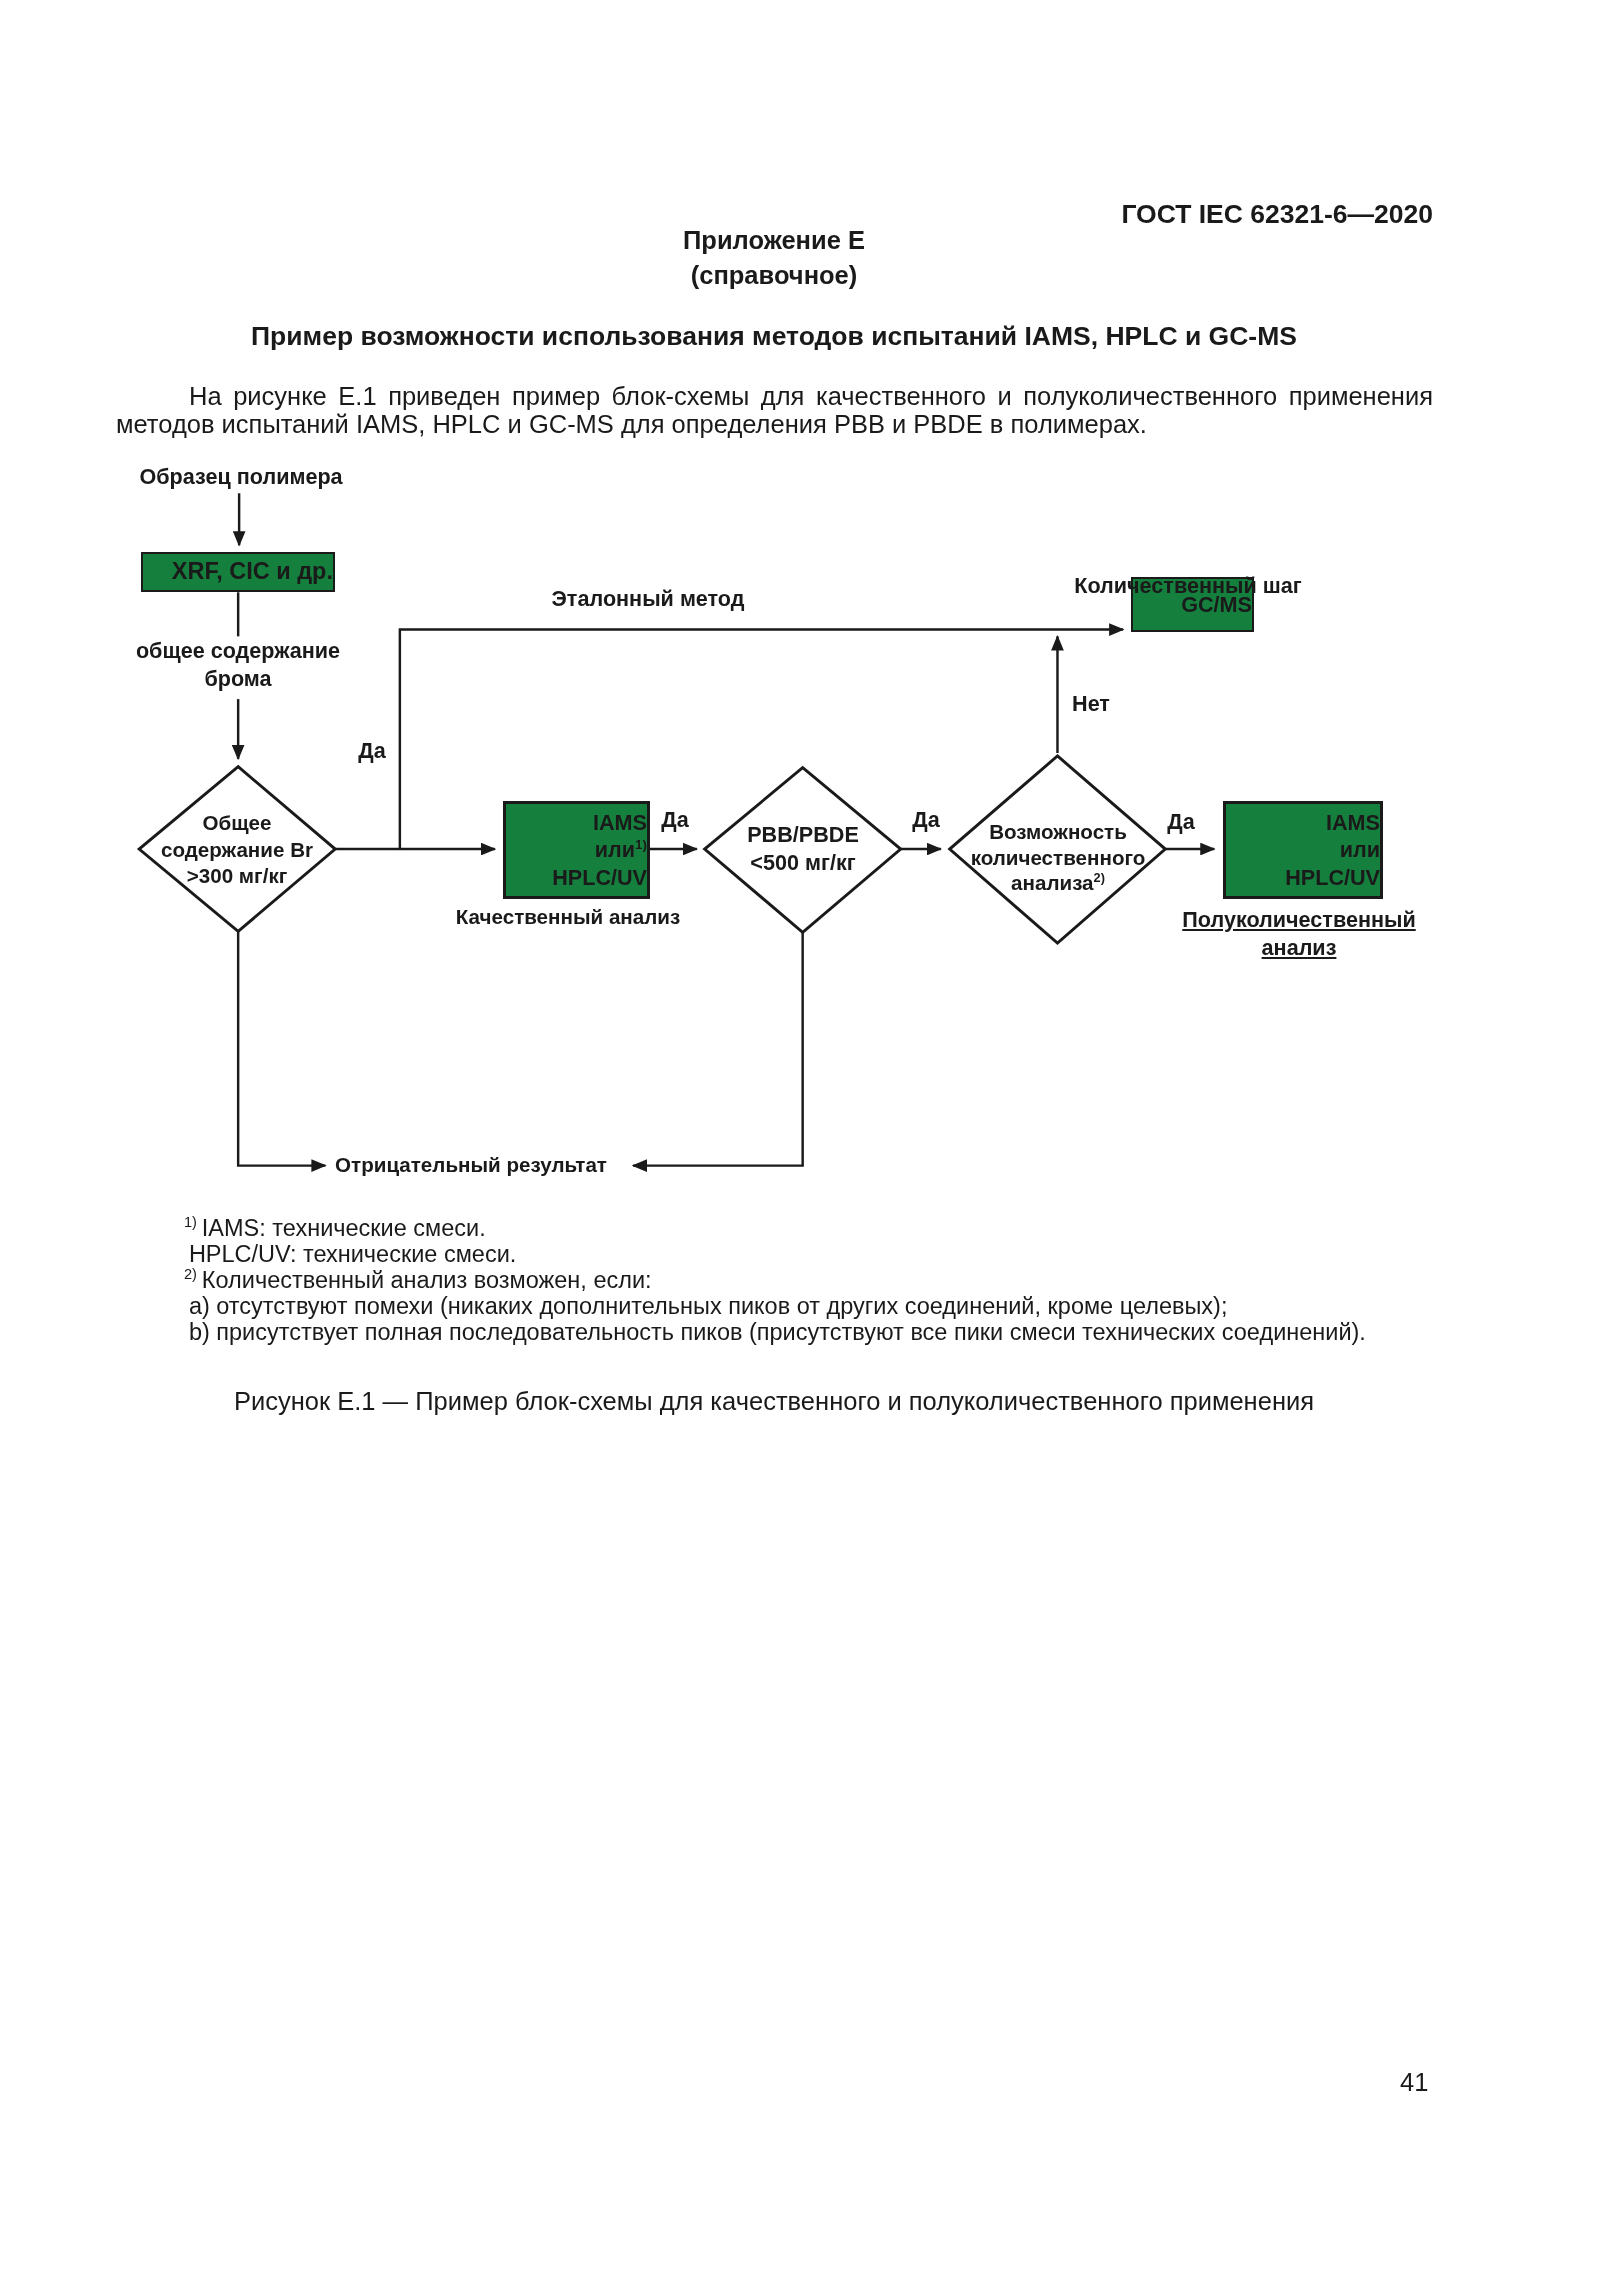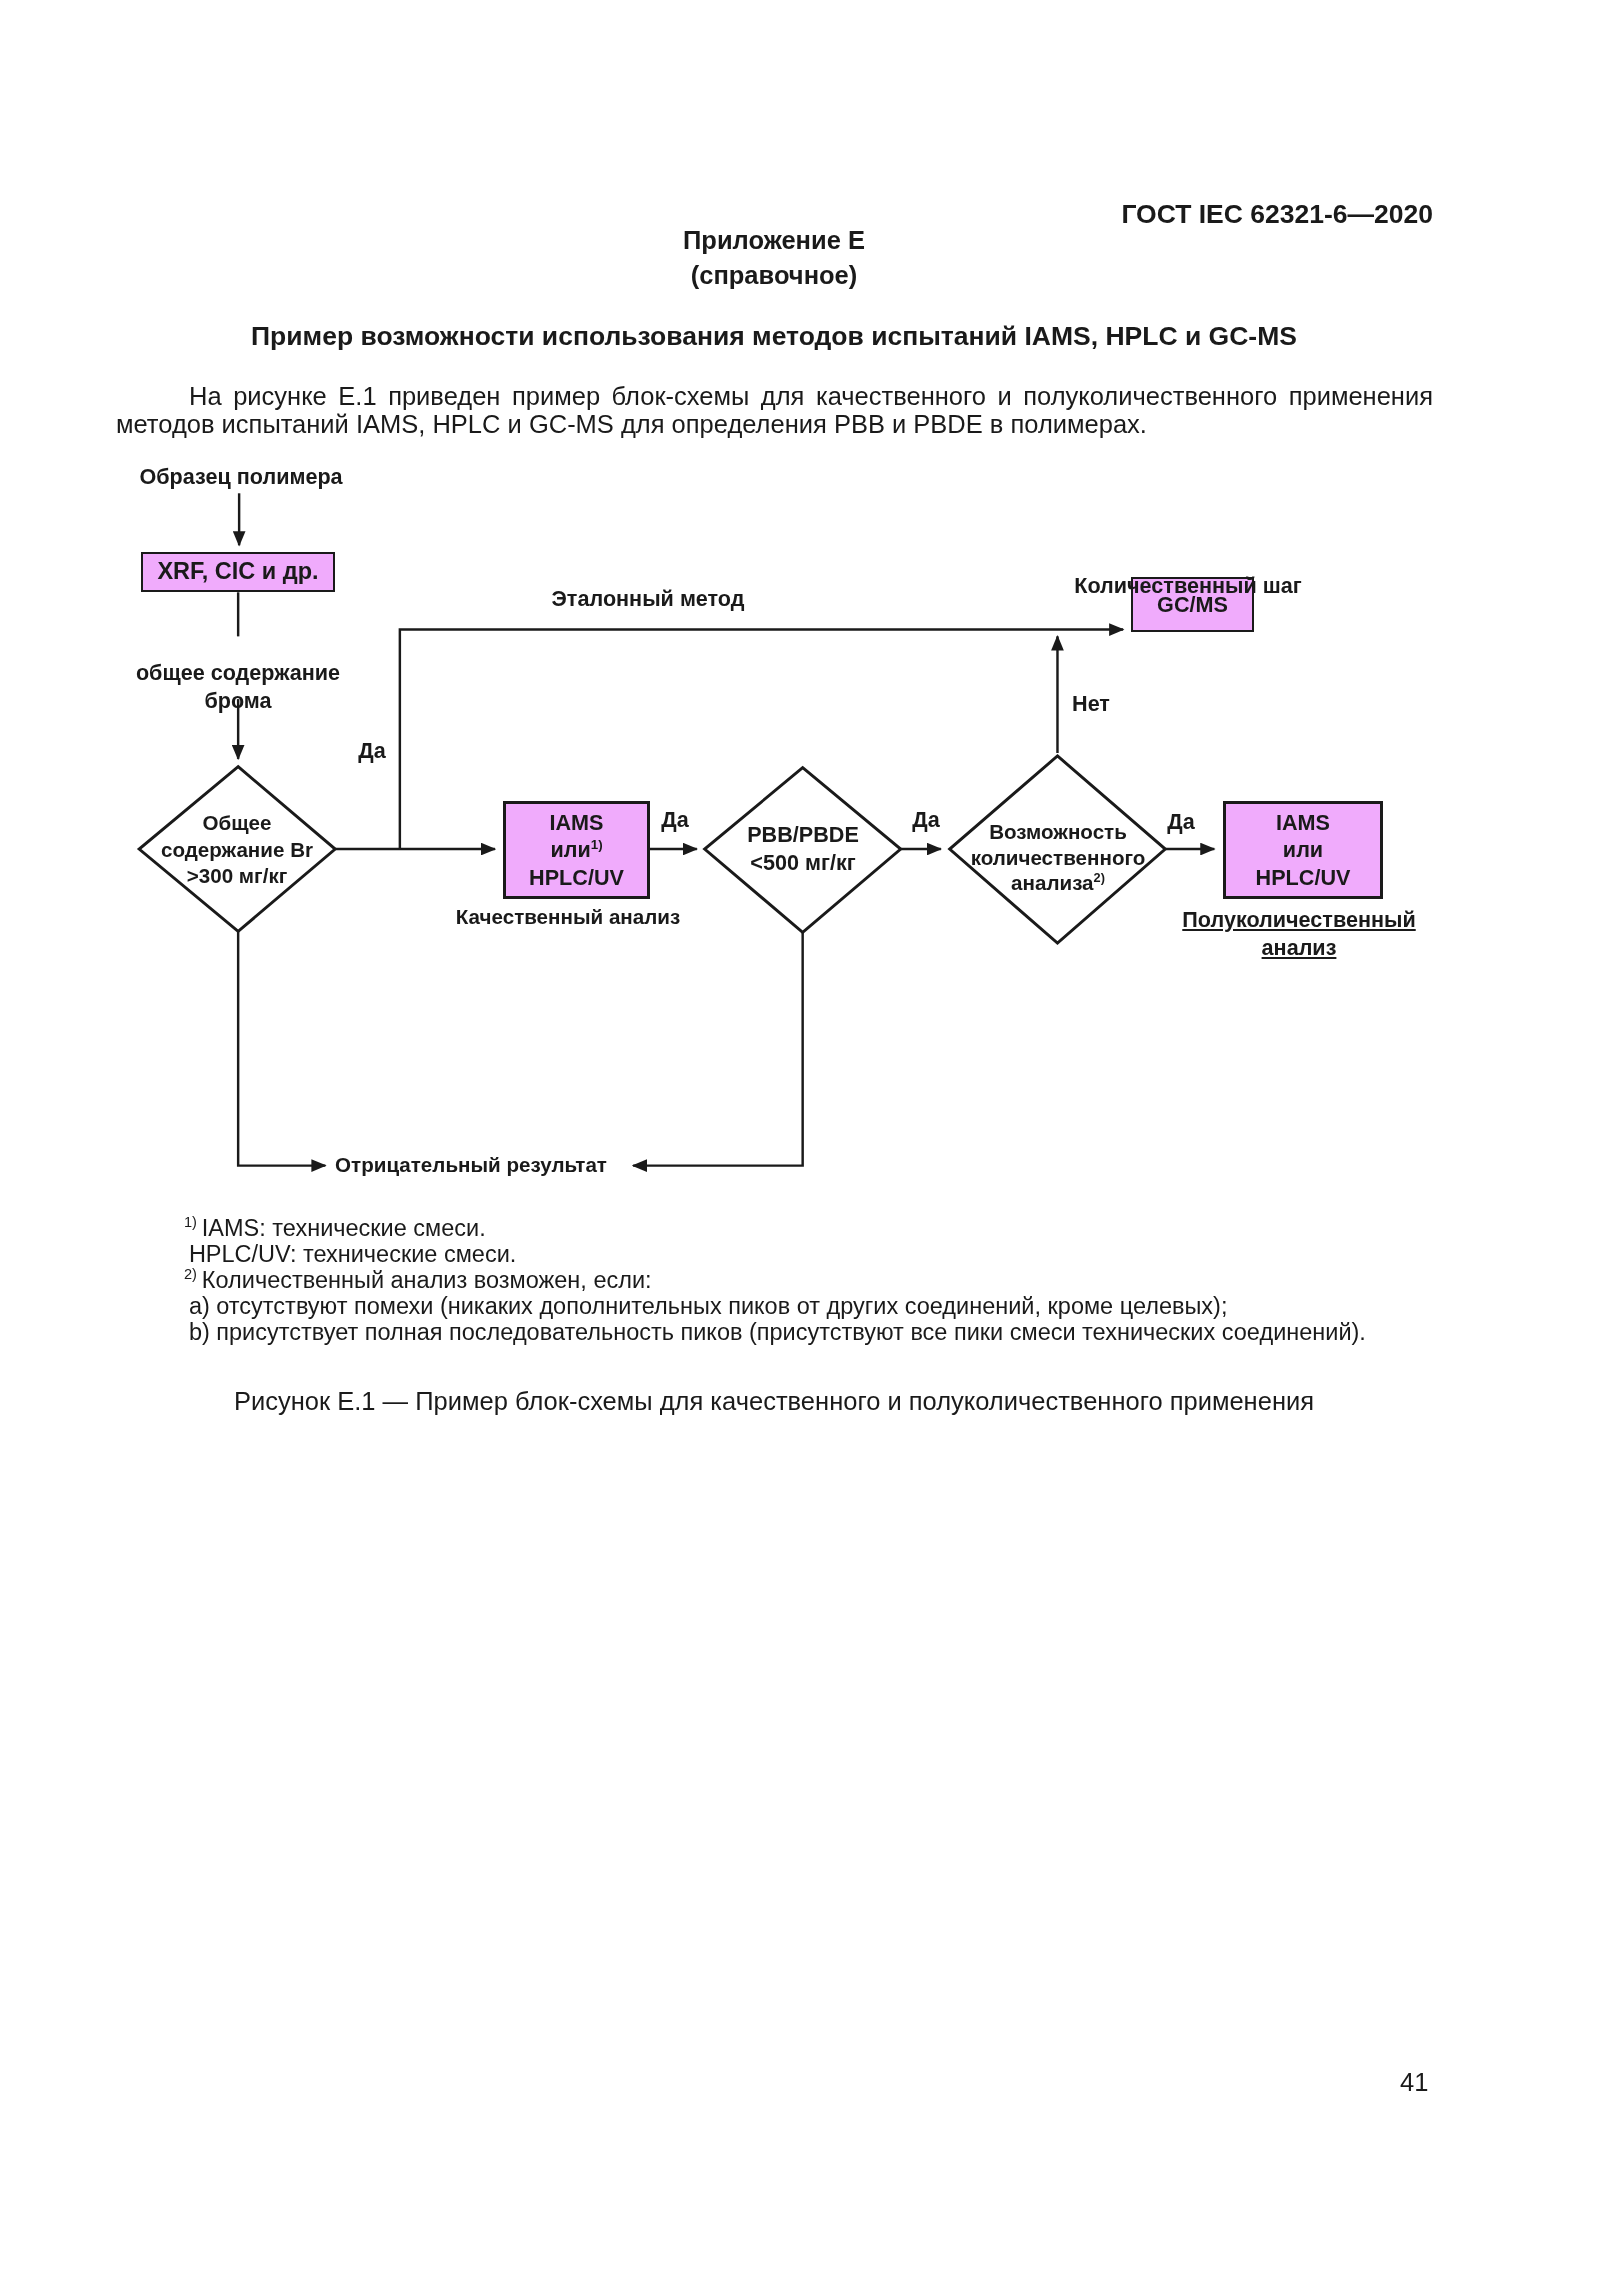--- a/index.html
+++ b/index.html
@@ -20,22 +20,22 @@
     text-align:justify;text-indent:73px;
   }
   
   .fc{font-size:21.6px;font-weight:bold;line-height:23.5px;}
   .fc2{line-height:28px;}
   .d1t{left:237px;top:810px;font-size:20.6px;line-height:26.5px;}
   .d2t{left:803px;top:821px;font-size:21.6px;line-height:28px;}
   .d3t{left:1058px;top:819px;font-size:20.6px;line-height:25.5px;}
   
   .fbox{
-    box-sizing:border-box;background:#f0abfc;border:2.9px solid #1a1a1a;
-    display:flex;flex-direction:column;align-items:center;justify-content:center;
+    box-sizing:border-box;background:#15803d;border:2.9px solid #1a1a1a;
+    display:flex;flex-direction:column;align-items:flex-end;justify-content:center;
     font-weight:bold;font-size:21.6px;line-height:27.4px;text-align:center;z-index:2;
   }
   .fbox.thick{border-width:3.9px;}
   sup{font-size:0.62em;line-height:0;}
   
   .footnotes{left:184px;top:1215px;font-size:23.5px;line-height:26px;}
   .footnotes sup{margin-right:4.9px;}
   .caption{left:774px;top:1387px;font-size:25.5px;line-height:29px;}
   .pagenum{left:1400px;top:2068px;font-size:25.5px;}
   svg{position:absolute;left:0;top:0;z-index:1;}
@@ -102,21 +102,21 @@
 </div>
 
 <div class="abs fbox thick" style="left:1223px;top:801px;width:160px;height:98px;">
   <div>IAMS</div>
   <div>или</div>
   <div>HPLC/UV</div>
 </div>
 
 <div class="abs ctr fc lbl" style="left:241px;top:465px;">Образец полимера</div>
 
-<div class="abs ctr fc fc2 lbl" style="left:238px;top:637px;margin-top:22px;">
+<div class="abs ctr fc fc2 lbl" style="left:238px;top:637px;">
   <div>общее содержание</div>
   <div>брома</div>
 </div>
 
 <div class="abs ctr b lbl d1t">
   <div>Общее</div>
   <div>содержание Br</div>
   <div>&gt;300 мг/кг</div>
 </div>
 

